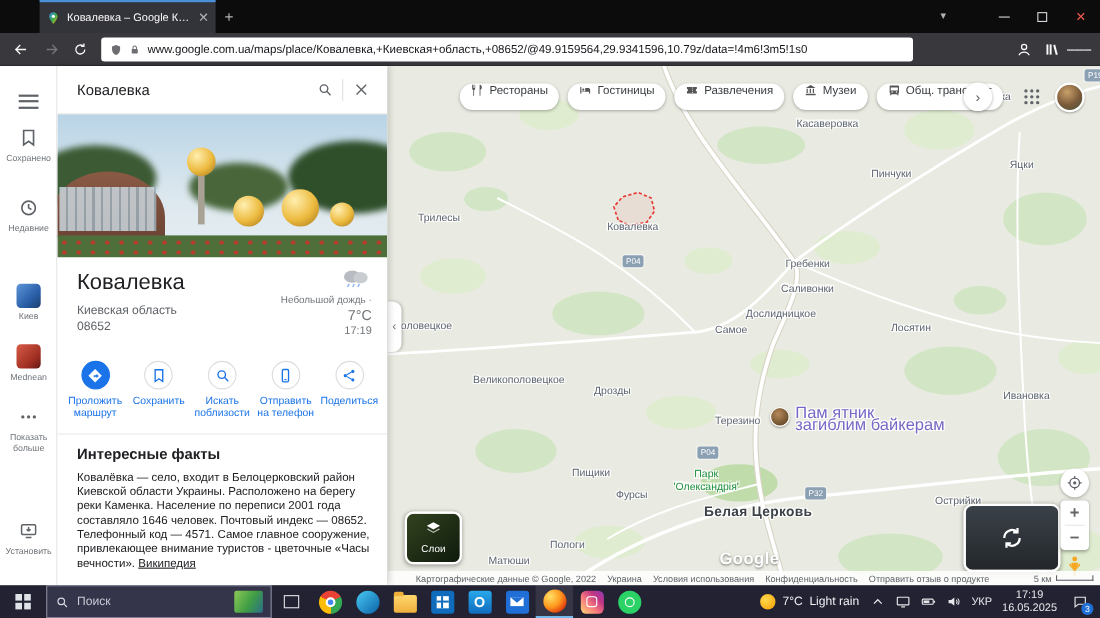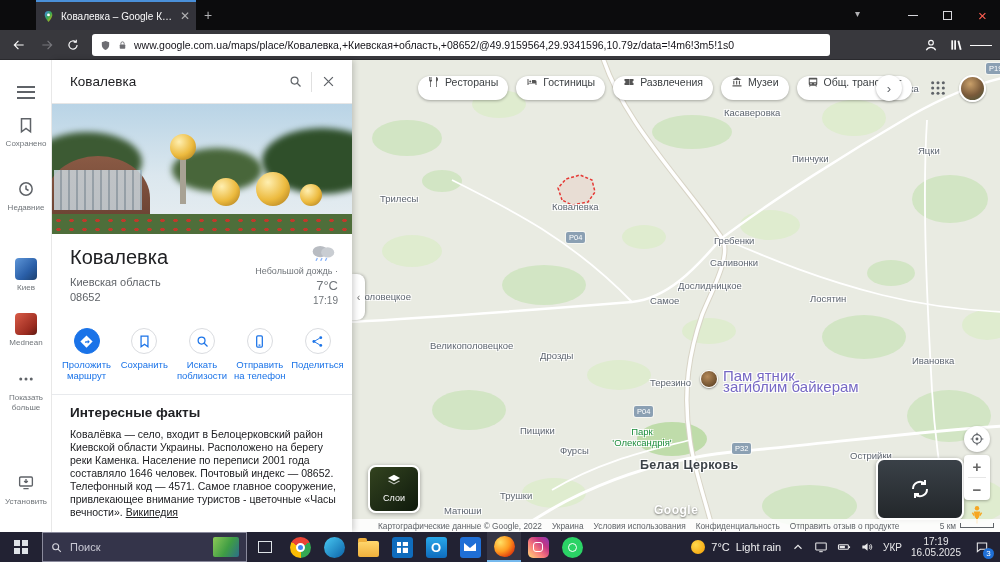--- a/index.html
+++ b/index.html
@@ -98,21 +98,21 @@
 .chip{height:24px;background:#fff;border-radius:13px;box-shadow:0 1px 3px rgba(0,0,0,.3);display:flex;gap:5px;padding:0 10px;font-size:10.5px;color:#3c4043;white-space:nowrap;cursor:default}
 .chip-ic{width:12px;height:12px;color:#555}
 .chip-ic svg{width:12px;height:12px;display:block}
 .chips-more{position:absolute;left:524px;top:15px;width:26px;height:26px;border-radius:50%;background:#fff;box-shadow:0 1px 3px rgba(0,0,0,.3);display:flex;align-items:center;justify-content:center;font-size:13px;color:#5f6368}
 .appgrid{position:absolute;left:578px;top:20px;width:16px;height:16px;color:#5f6368}
 .avatar{position:absolute;left:607px;top:15px;width:27px;height:27px;border-radius:50%;border:2px solid #fff;background:radial-gradient(circle at 40% 30%,#c9a06a,#7a5a3a 55%,#44553a);box-shadow:0 1px 2px rgba(0,0,0,.3)}
 .collapse-tab{position:absolute;left:0;top:214px;width:13px;height:46px;background:#fff;border-radius:0 8px 8px 0;box-shadow:1px 0 3px rgba(0,0,0,.25);display:flex;align-items:center;justify-content:center;font-size:11px;color:#757575}
 .layersbtn{position:absolute;left:16px;bottom:19px;width:52px;height:48px;border-radius:8px;border:2px solid #fff;background:linear-gradient(140deg,#33431f,#1d2a14 60%,#0f1a0c);box-shadow:0 1px 4px rgba(0,0,0,.35);color:#fff;text-align:center}
 .layersbtn svg{width:16px;height:16px;margin-top:5px}
 .layers-lab{font-size:9px;margin-top:1px}
-.glogo{position:absolute;left:302px;bottom:15px;font-size:12px;font-weight:bold;color:#fff;letter-spacing:.5px;text-shadow:0 1px 2px rgba(0,0,0,.5)}
+.glogo{position:absolute;left:302px;bottom:15px;font-size:15px;font-weight:bold;color:#fff;letter-spacing:.5px;text-shadow:0 1px 2px rgba(0,0,0,.5)}
 .svthumb{position:absolute;right:36px;bottom:12px;width:88px;height:62px;border-radius:8px;border:2px solid #fff;background:linear-gradient(#3a4148,#23272b);box-shadow:0 1px 4px rgba(0,0,0,.35);display:flex;align-items:center;justify-content:center;color:#fff}
 .svthumb svg{width:24px;height:24px}
 .targetbtn{position:absolute;right:10px;bottom:80px;width:26px;height:26px;border-radius:50%;background:#fff;box-shadow:0 1px 3px rgba(0,0,0,.3);display:flex;align-items:center;justify-content:center;color:#5f6368}
 .targetbtn svg{width:16px;height:16px}
 .zoomctl{position:absolute;right:10px;bottom:32px;width:26px;background:#fff;border-radius:4px;box-shadow:0 1px 3px rgba(0,0,0,.3)}
 .zoombtn{width:26px;height:22px;display:flex;align-items:center;justify-content:center;font-size:15px;font-weight:bold;color:#666}
 .zoomdiv{height:1px;background:#e6e6e6;margin:0 4px}
 .pegman{position:absolute;right:12px;bottom:6px;width:22px;height:22px;color:#f6a723}
 .attrib{position:absolute;left:0;right:0;bottom:0;height:13px;background:rgba(255,255,255,.85);display:flex;align-items:center;gap:10px;padding:0 6px 0 26px;font-size:8.3px;color:#5f6368;white-space:nowrap}
 .scale{margin-left:auto;display:flex;align-items:center;gap:4px}
@@ -434,21 +434,21 @@
         <div class="mlabel" style="left: 188px; top: 250px; margin-top: 40px;">Дрозды</div>
         <div class="mlabel" style="left: 78px; top: 280px;">Великополовецкое</div>
         <div class="mlabel" style="left: 298px; top: 317px;">Терезино</div>
         <div class="mlabel" style="left: 560px; top: 295px;">Ивановка</div>
         <div class="mlabel" style="left: 168px; top: 365px;">Пищики</div>
         <div class="mlabel" style="left: 208px; top: 385px;">Фурсы</div>
         <div class="mlabel park" style="left: 258px; top: 367px;">Парк 'Олександрія'</div>
         <div class="mlabel city" style="left: 288px; top: 398px;">Белая Церковь</div>
         <div class="mlabel" style="left: 498px; top: 390px;">Острийки</div>
         <div class="mlabel" style="left: 92px; top: 445px;">Матюши</div>
-        <div class="mlabel" style="left: 148px; top: 430px;">Трушки</div>
+        <div class="mlabel" style="left: 148px; top: 430px;">Пологи</div>
         <div class="mlabel" style="left: 552px; top: 23px;">нка</div>
       </div>
     <div id="road-badges">
         <div class="rbadge" style="left: 214px; top: 172px;">Р04</div>
         <div class="rbadge" style="left: 282px; top: 346px;">Р04</div>
         <div class="rbadge" style="left: 380px; top: 383px;">Р32</div>
         <div class="rbadge" style="left: 634px; top: 3px;">Р19</div>
       </div>
     <div class="poi">
       <div class="poi-pic"></div>

